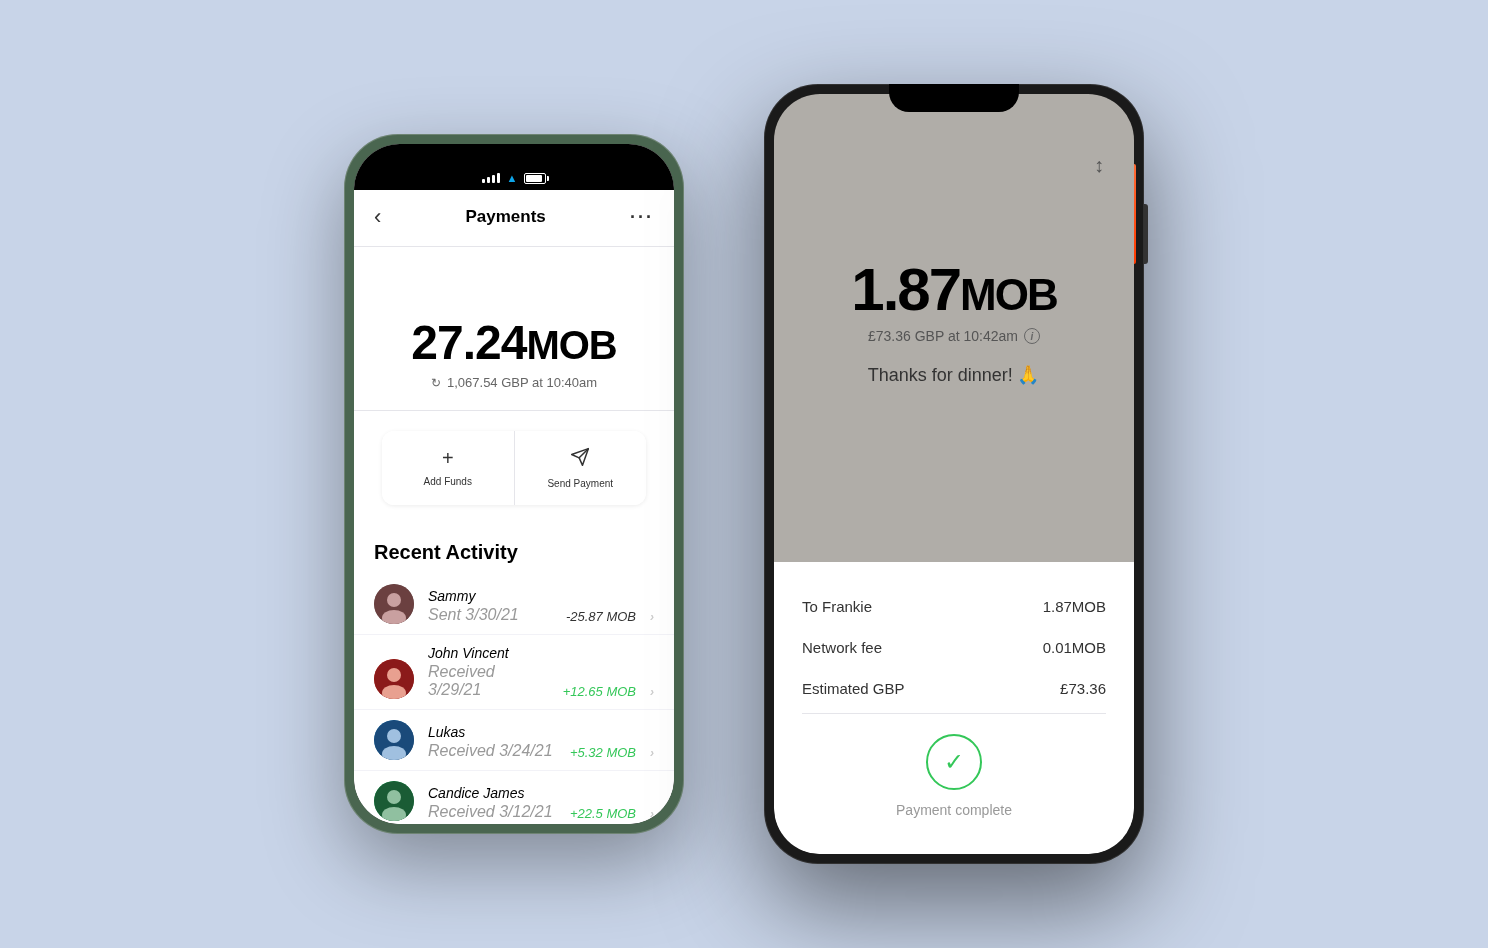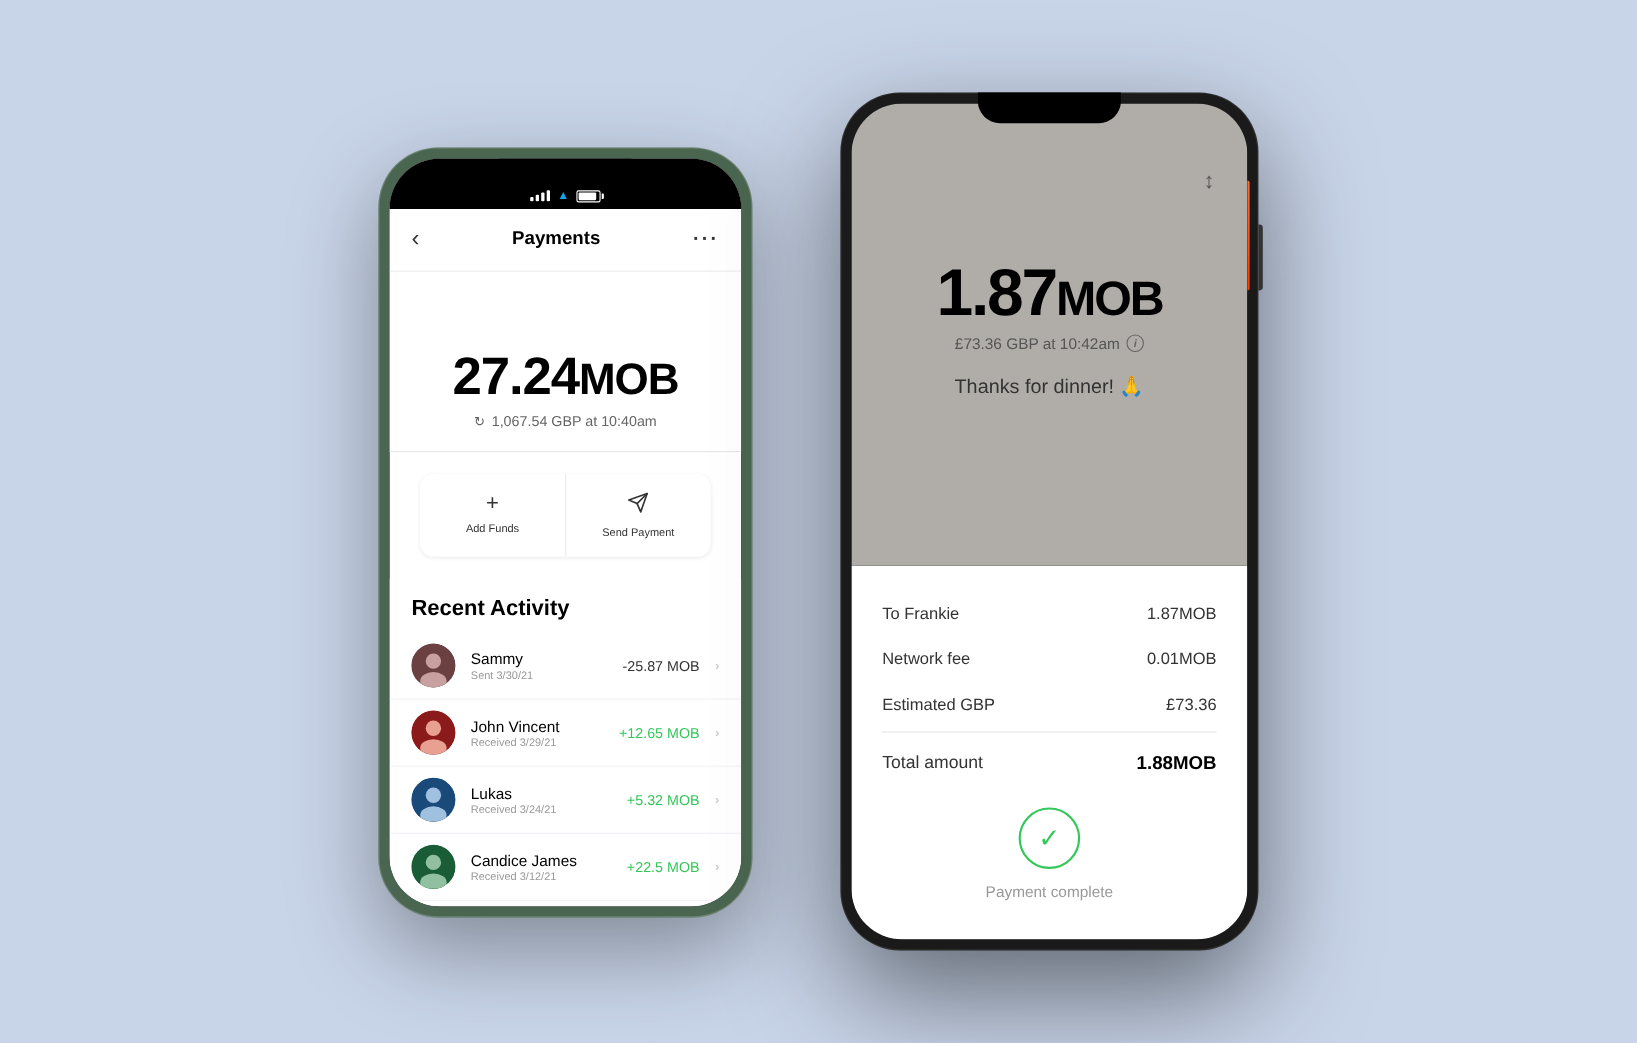--- a/index.html
+++ b/index.html
@@ -251,24 +251,25 @@
 
     .section-title {
       font-size: 20px;
       font-weight: 700;
       color: #000;
       padding: 16px 20px 10px;
     }
 
     .activity-item {
       display: flex;
-      align-items: center;
+      align-items: flex-end;
       padding: 10px 20px;
       gap: 14px;
       border-bottom: 1px solid #f2f2f7;
+      font-style: italic;
     }
 
     .avatar {
       width: 40px;
       height: 40px;
       border-radius: 50%;
       background: #ccc;
       flex-shrink: 0;
       overflow: hidden;
       display: flex;
@@ -297,21 +298,21 @@
       flex: 1;
     }
 
     .activity-name {
       font-size: 14px;
       font-weight: 500;
       color: #000;
     }
 
     .activity-date {
-      font-size: 10px;
+      font-size: 16px;
       color: #999;
       margin-top: 2px;
     }
 
     .activity-amount {
       display: flex;
       align-items: center;
       gap: 4px;
       font-size: 13px;
       font-weight: 500;
@@ -697,24 +698,20 @@
             <span class="payment-row-label">Network fee</span>
             <span class="payment-row-value">0.01MOB</span>
           </div>
           <div class="payment-row">
             <span class="payment-row-label">Estimated GBP</span>
             <span class="payment-row-value">£73.36</span>
           </div>
 
           <div class="payment-divider"></div>
 
-          <div class="payment-total-row">
-            <span class="payment-total-label">Total amount</span>
-            <span class="payment-total-value">1.88MOB</span>
-          </div>
 
           <div class="payment-complete-section">
             <div class="checkmark-circle">
               <span class="checkmark">✓</span>
             </div>
             <span class="payment-complete-text">Payment complete</span>
           </div>
 
         </div>
 

